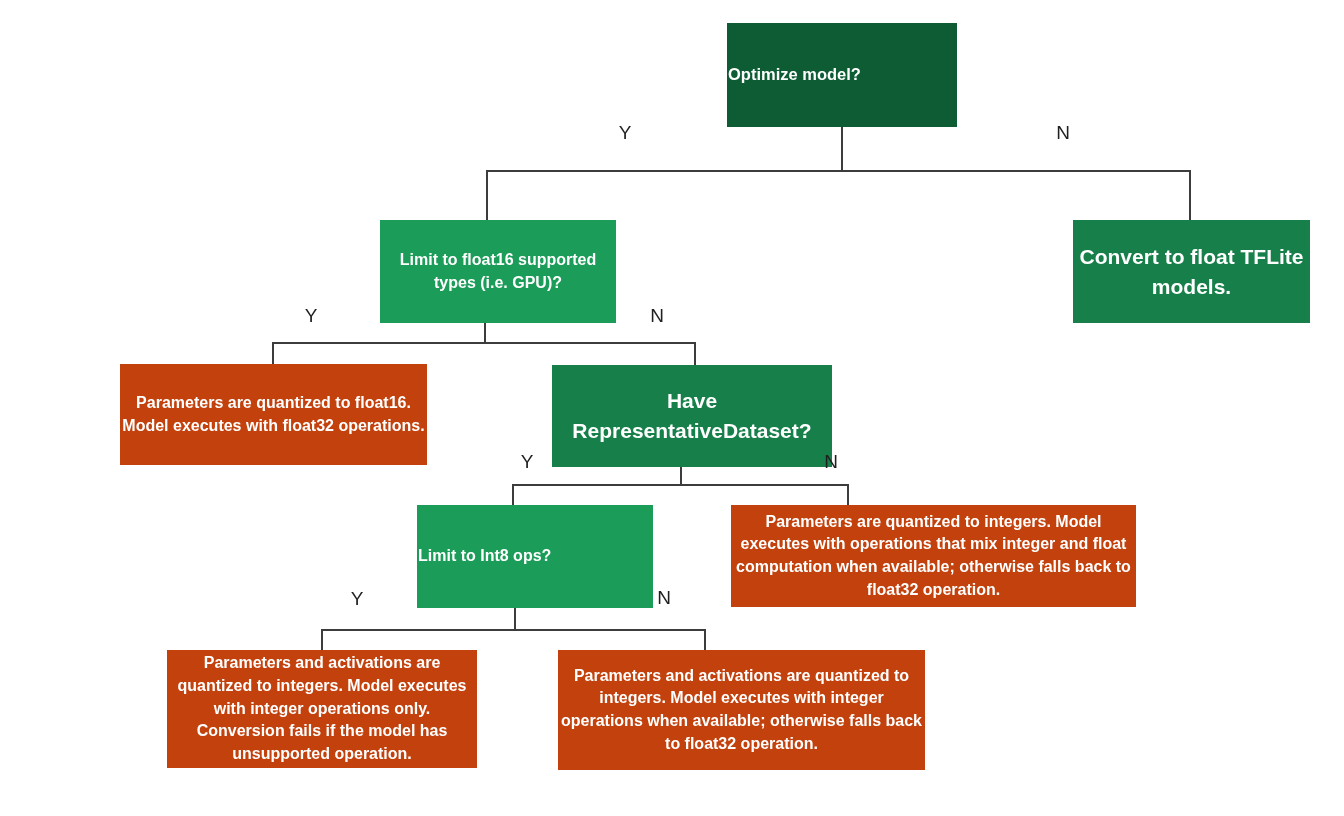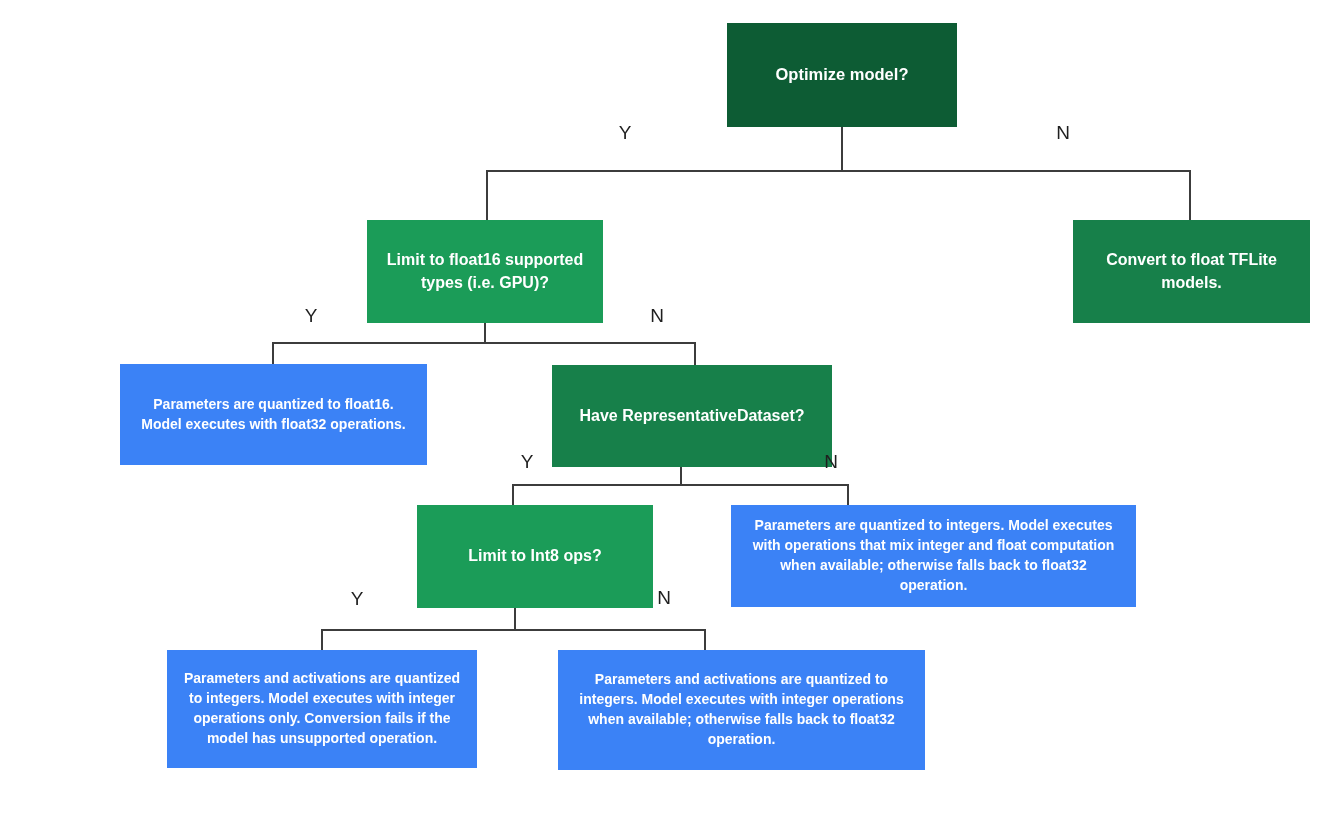--- a/index.html
+++ b/index.html
@@ -24,32 +24,31 @@
   }
   .connectors polyline {
     fill: none;
     stroke: #3c3c3c;
     stroke-width: 2;
   }
   .node {
     position: absolute;
     display: flex;
     align-items: center;
-    justify-content: center;
     text-align: center;
     color: #ffffff;
     font-weight: 700;
     box-sizing: border-box;
-    padding: 6px 14px;
+    padding: 6px 1px;
     line-height: 1.42;
   }
   .q-dark   { background: #0d5c34; font-size: 16.5px; }
-  .q-medium { background: #17804a; font-size: 16px; }
+  .q-medium { background: #17804a; font-size: 21px; }
   .q-light  { background: #1b9c58; font-size: 16px; }
-  .result   { background: #3b82f6; font-size: 14px; }
+  .result   { background: #c2410c; font-size: 16px; }
   .branch-label {
     position: absolute;
     transform: translate(-50%, -50%);
     color: #1f1f1f;
     font-size: 19px;
     font-weight: 400;
   }
 </style>
 </head>
 <body>
@@ -64,21 +63,21 @@
     <polyline points="681,467 681,485 513,485 513,505"></polyline>
     <polyline points="681,485 848,485 848,505"></polyline>
     <polyline points="515,608 515,630 322,630 322,650"></polyline>
     <polyline points="515,630 705,630 705,650"></polyline>
   </svg>
 
   <div class="node q-dark" style="left:727px; top:23px; width:230px; height:104px;">
     <span>Optimize model?</span>
   </div>
 
-  <div class="node q-light" style="left:367px; top:220px; width:236px; height:103px;">
+  <div class="node q-light" style="left:380px; top:220px; width:236px; height:103px;">
     <span>Limit to float16 supported types (i.e. GPU)?</span>
   </div>
 
   <div class="node q-medium" style="left:1073px; top:220px; width:237px; height:103px;">
     <span>Convert to float TFLite models.</span>
   </div>
 
   <div class="node result" style="left:120px; top:364px; width:307px; height:101px;">
     <span>Parameters are quantized to float16. Model executes with float32 operations.</span>
   </div>

